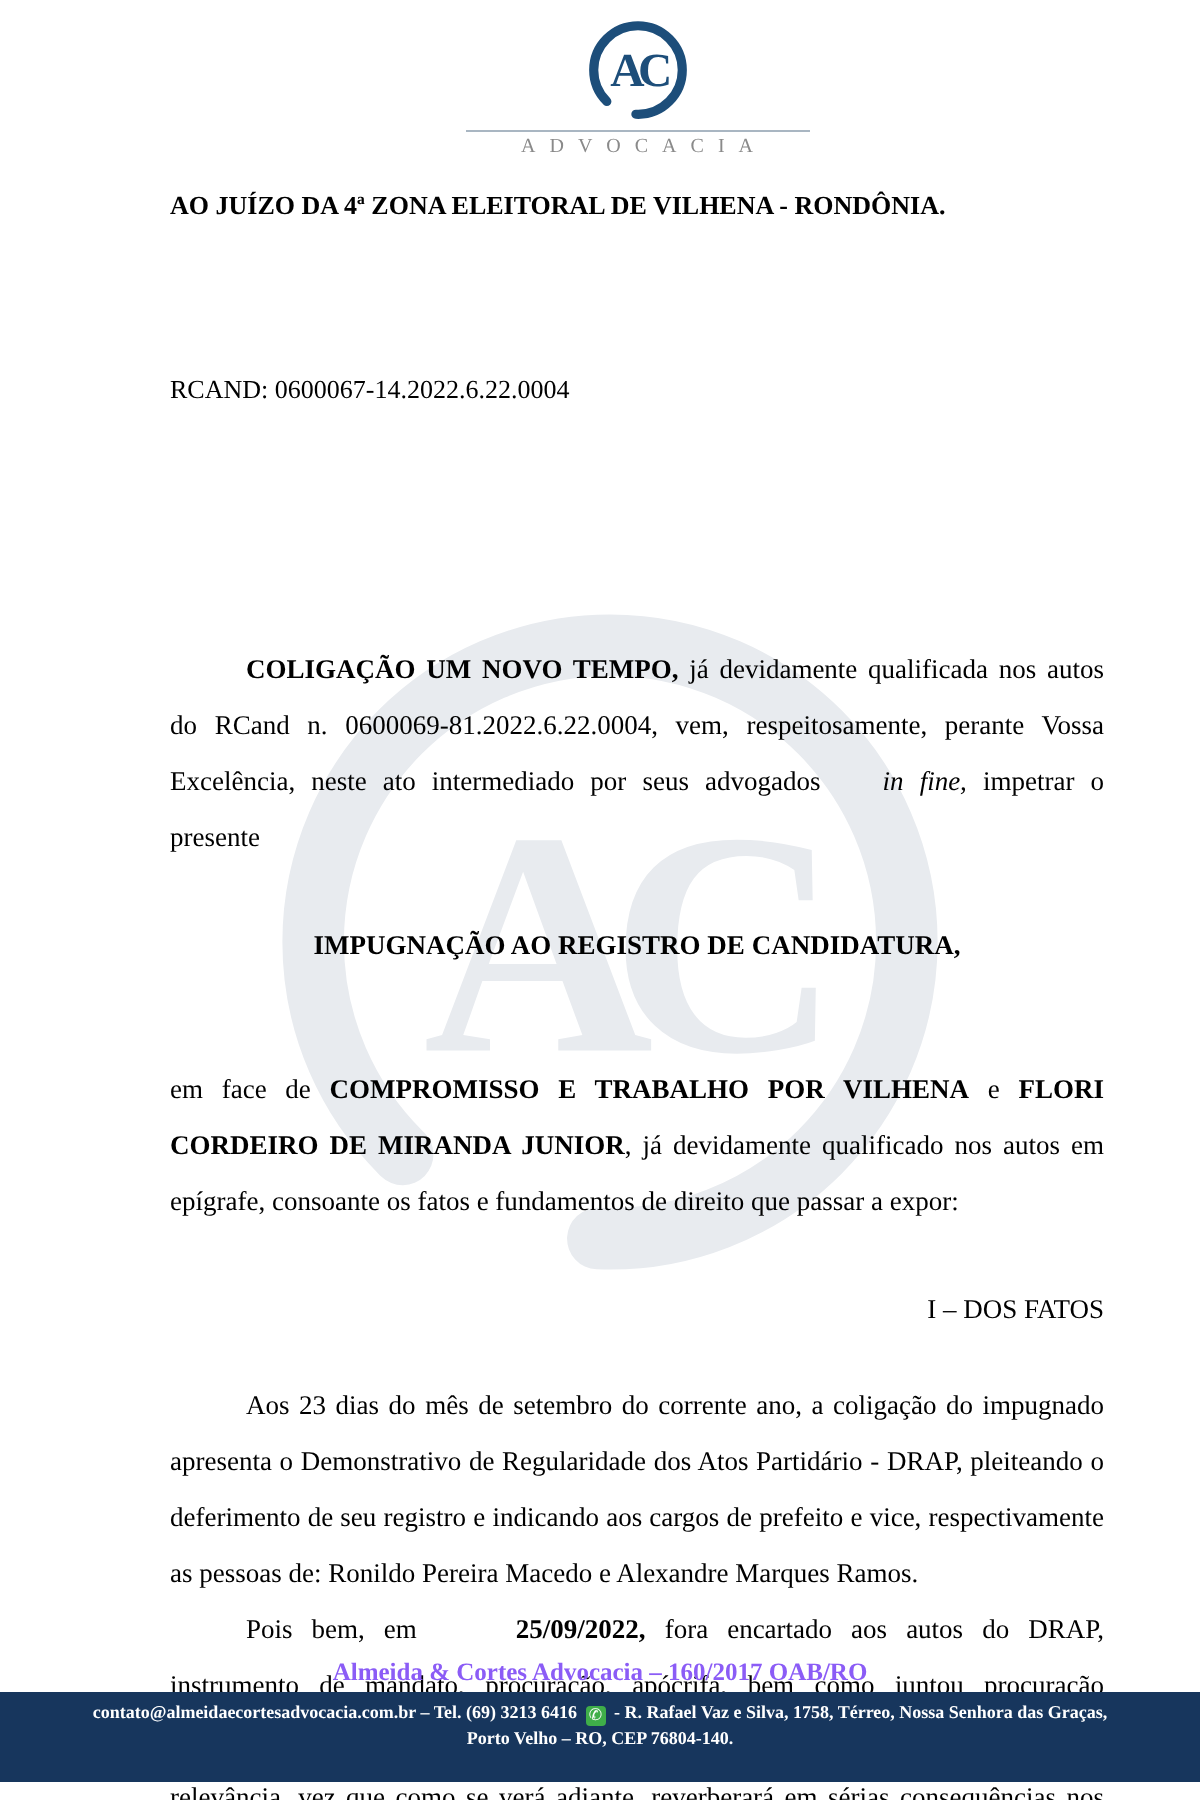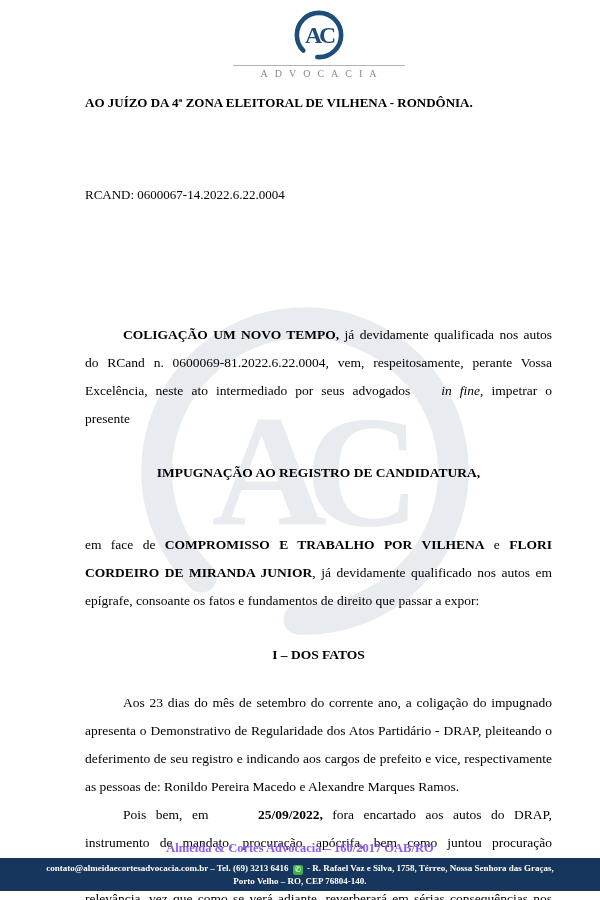--- a/index.html
+++ b/index.html
@@ -36,33 +36,33 @@
   
   .addressee{font-weight:bold;font-size:13px;margin-top:16px;}
   .case-number{font-weight:normal;font-size:13px;margin-top:76px;}
   p{margin:0;font-size:13.5px;line-height:28px;text-align:justify;}
   .indent{text-indent:38px;}
   .p-intro{margin-top:118px;}
   .doc-heading{
     font-weight:bold;font-size:13.5px;text-align:center;margin-top:26px;line-height:28px;
   }
   .p-emface{margin-top:44px;}
-  .section-heading{font-weight:bold;font-size:13.5px;margin-top:26px;line-height:28px;text-align:center;}
+  .section-heading{font-weight:normal;font-size:13.5px;margin-top:26px;line-height:28px;text-align:right;}
   .p-fatos1{margin-top:20px;}
   .p-fatos2{margin-top:0;}
   
   .footer{position:absolute;left:0;bottom:9px;width:600px;z-index:2;}
   .footer-firm{
     text-align:center;font-weight:bold;font-size:12.5px;color:#8b5cf6;
     padding-bottom:2px;border-bottom:2px solid #17365d;
   }
   .footer-bar{
     background:#17365d;color:#ffffff;
     text-align:center;font-weight:bold;font-size:9px;line-height:13px;
-    padding:2px 4px 3px 4px;
+    padding:2px 4px 15px 4px;
   }
   .wa-icon{
     display:inline-block;width:10px;height:10px;border-radius:2px;
     background:#3fae49;color:#fff;font-size:8px;line-height:10px;
     text-align:center;vertical-align:-1px;margin:0 2px;
     font-family:"DejaVu Sans",sans-serif;font-weight:normal;
   }
   svg text{font-family:"Liberation Serif",serif;}
 </style>
 </head>

